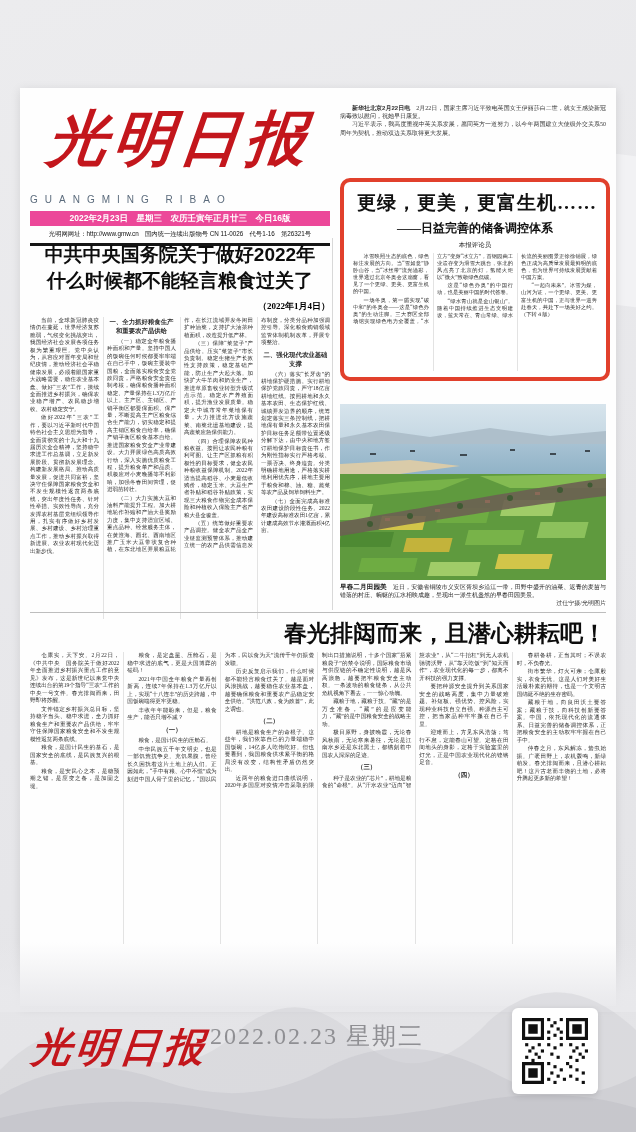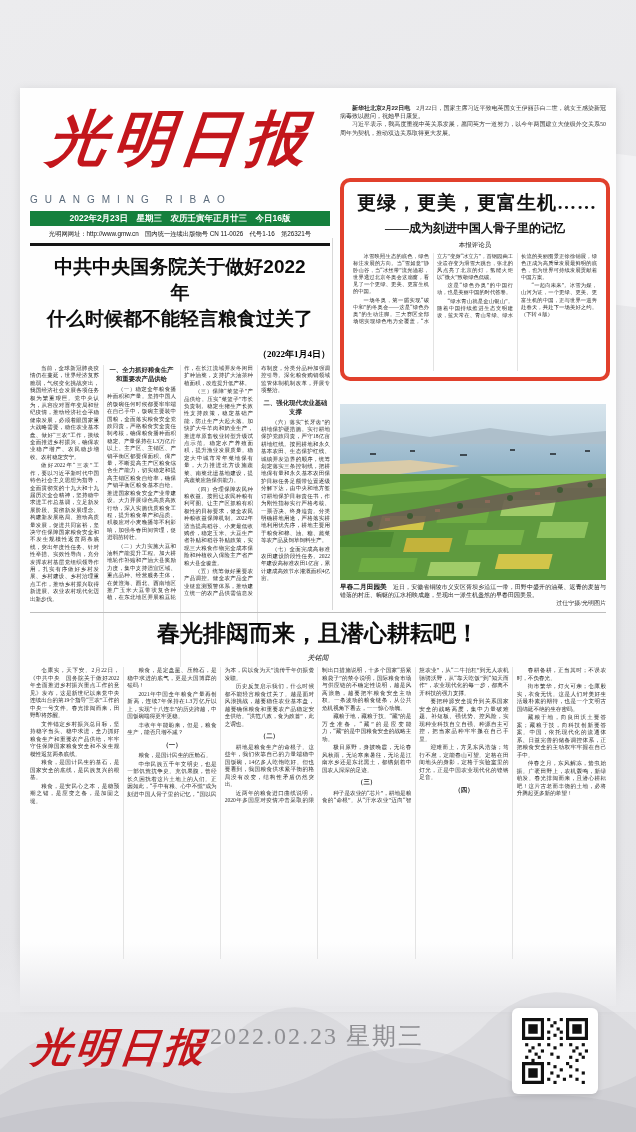--- a/index.html
+++ b/index.html
@@ -11,28 +11,28 @@
   
   .paper{position:absolute;left:20px;top:88px;width:596px;height:918px;background:#fefefe;
          box-shadow:0 2px 10px rgba(0,0,0,.10);z-index:2;}
   
   .mast{position:absolute;left:10px;top:6px;width:300px;}
   .mast-logo{font-family:"DejaVu Serif",serif;font-style:italic;font-weight:bold;
          font-size:60px;line-height:88px;color:#c3161c;text-align:center;
          letter-spacing:6px;transform:skewX(-6deg);}
   .mast-rom{text-align:left;font-family:"Liberation Sans",sans-serif;color:#56play;
          color:#5b6b7c;font-size:10px;letter-spacing:7px;margin-top:12px;}
-  .mast-datebar{margin-top:6px;height:15px;background:#15803d;color:#fff;text-align:center;
+  .mast-datebar{margin-top:6px;height:15px;background:#ec4899;color:#fff;text-align:center;
          font-size:8.5px;line-height:15px;font-family:"Liberation Sans",sans-serif;font-weight:bold;}
   .mast-info{margin-top:4px;text-align:center;font-size:6.3px;color:#111;
          font-family:"Liberation Sans",sans-serif;}
   .mast-rule{margin-top:4px;height:2.5px;background:#151515;}
   
   .left-art{position:absolute;left:10px;top:150px;width:300px;}
-  .left-art h1{margin:16px;font-family:"Liberation Sans",sans-serif;font-weight:bold;
+  .left-art h1{margin:4px;font-family:"Liberation Sans",sans-serif;font-weight:bold;
          font-size:19px;line-height:26px;text-align:center;color:#0d0d0d;}
   .left-date{text-align:right;font-weight:bold;font-size:9px;margin:6px 0 4px;}
   .cols{column-gap:8px;column-rule:1px solid #e3e3e3;overflow:hidden;
          font-size:5.5px;line-height:7.4px;text-align:justify;color:#2b2b2b;}
   .left-body{column-count:4;height:302px;margin-top:4px;}
   .blk{margin:0 0 1px;text-indent:2em;}
   .blk-h{font-family:"Liberation Sans",sans-serif;font-weight:bold;text-align:center;
          text-indent:0;font-size:6.4px;line-height:9px;margin:3px 0;}
   .blk-m{font-weight:bold;text-align:center;text-indent:0;font-size:6.4px;margin:4px 0;}
   .vdivider{position:absolute;left:312px;top:150px;width:1px;height:372px;background:#d8d8d8;}
@@ -54,21 +54,21 @@
   
   .photo-wrap{position:absolute;left:0;top:306px;width:266px;}
   .photo-wrap svg{display:block;}
   .caption{margin-top:3px;font-size:6px;line-height:8px;text-align:justify;color:#222;}
   .caption b{font-family:"Liberation Sans",sans-serif;font-size:6.6px;}
   .credit{text-align:right;color:#333;}
   
   .hr-mid{position:absolute;left:10px;top:524px;width:576px;height:1px;background:#bdbdbd;}
   .bot-art{position:absolute;left:10px;top:530px;width:576px;}
   .bot-art h1{margin:0;font-family:"Liberation Sans",sans-serif;font-weight:bold;
-         font-size:23px;line-height:30px;text-align:center;color:#0c0c0c;}
+         font-size:23px;line-height:30px;text-align:right;color:#0c0c0c;}
   .bot-sub{font-weight:bold;font-size:13px;text-align:center;margin-top:5px;}
   .bot-by{font-size:7px;text-align:center;margin:5px 0 4px;color:#222;font-style:italic;}
   .bot-body{column-count:6;height:292px;font-size:5.6px;line-height:7.5px;margin-top:4px;}
   
   .page-fade{position:absolute;left:0;top:942px;width:636px;height:70px;z-index:3;
          background:linear-gradient(to bottom,rgba(233,233,236,0),rgba(233,233,236,.85) 75%,#e8e8eb);}
   .mountains{position:absolute;left:0;top:880px;width:636px;height:252px;z-index:4;pointer-events:none;}
   .footer{position:absolute;left:0;top:1006px;width:636px;height:126px;z-index:5;}
   .foot-logo{position:absolute;left:32px;top:14px;font-family:"DejaVu Serif",serif;
          font-style:italic;font-weight:bold;font-size:40px;color:#c3161c;letter-spacing:4px;
@@ -120,21 +120,21 @@
     <div class="vdivider"></div>
 
     <div class="right-col">
       <div class="brief-body">
         <p><b>新华社北京2月22日电</b>　<span>2月22日，国家主席习近平致电英国女王伊丽莎白二世，就女王感染新冠病毒致以慰问，祝她早日康复。</span></p>
         <p>习近平表示，我高度重视中英关系发展，愿同英方一道努力，以今年两国建立大使级外交关系50周年为契机，推动双边关系取得更大发展。</p>
       </div>
 
       <div class="redbox">
         <div class="box-title">更绿，更美，更富生机……</div>
-        <div class="box-sub">——成为刻进中国人骨子里的记忆</div>
+        <div class="box-sub">——日益完善的储备调控体系</div>
         <div class="box-by">本报评论员</div>
         <div class="cols box-body">
             <p class="blk blk-p">冰雪映照生态的底色，绿色标注发展的方向。当“雪如意”静卧山谷，当“冰丝带”流光溢彩，世界透过北京冬奥会这扇窗，看见了一个更绿、更美、更富生机的中国。</p>
             <p class="blk blk-p">一场冬奥，第一届实现“碳中和”的冬奥会——这是“绿色办奥”的生动注脚。三大赛区全部场馆实现绿色电力全覆盖，“水立方”变身“冰立方”，首钢园由工业遗存变为滑雪大跳台，张北的风点亮了北京的灯，氢能火炬以“微火”致敬绿色低碳。</p>
             <p class="blk blk-p">这是“绿色办奥”的中国行动，也是美丽中国的时代答卷。</p>
             <p class="blk blk-p">“绿水青山就是金山银山”。随着中国持续推进生态文明建设，蓝天常在、青山常绿、绿水长流的美丽图景正徐徐铺展，绿色正成为高质量发展最鲜明的底色，也为世界可持续发展贡献着中国方案。</p>
             <p class="blk blk-p">“一起向未来”。冰雪为媒，山河为证，一个更绿、更美、更富生机的中国，正与世界一道奔赴春天，共赴下一场美好之约。（下转４版）</p>
           </div>
       </div>
 
@@ -198,21 +198,20 @@
           <b>早春二月田园美</b>　<span>近日，安徽省铜陵市义安区胥坝乡沿江一带，田野中盛开的油菜、返青的麦苗与错落的村庄、蜿蜒的江水相映成趣，呈现出一派生机盎然的早春田园美景。</span>
           <div class="credit">过仕宁摄/光明图片</div>
         </div>
       </div>
     </div>
 
     <div class="hr-mid"></div>
 
     <div class="bot-art">
       <h1>春光排闼而来，且潜心耕耘吧！</h1>
-      <div class="bot-by">关铭闻</div>
       <div class="cols bot-body">
           <p class="blk blk-p">仓廪实，天下安。2月22日，《中共中央　国务院关于做好2022年全面推进乡村振兴重点工作的意见》发布，这是新世纪以来党中央连续出台的第19个指导“三农”工作的中央一号文件。春光排闼而来，田野即将苏醒。</p>
           <p class="blk blk-p">文件锚定乡村振兴总目标，坚持稳字当头、稳中求进，全力抓好粮食生产和重要农产品供给，牢牢守住保障国家粮食安全和不发生规模性返贫两条底线。</p>
           <p class="blk blk-p">粮食，是国计民生的基石，是国家安全的底线，是民族复兴的根基。</p>
           <p class="blk blk-p">粮食，是安民心之本，是稳预期之锚，是应变之备，是加固之堤。</p>
           <p class="blk blk-p">粮食，是定盘星、压舱石，是稳中求进的底气，更是大国博弈的砝码！</p>
           <p class="blk blk-p">2021年中国全年粮食产量再创新高，连续7年保持在1.3万亿斤以上，实现“十八连丰”的历史跨越，中国饭碗端得更牢更稳。</p>
           <p class="blk blk-p">丰收年年能盼来，但是，粮食生产，能否只增不减？</p>
           <p class="blk blk-m">（一）</p>
           <p class="blk blk-p">粮食，是国计民生的压舱石。</p>

